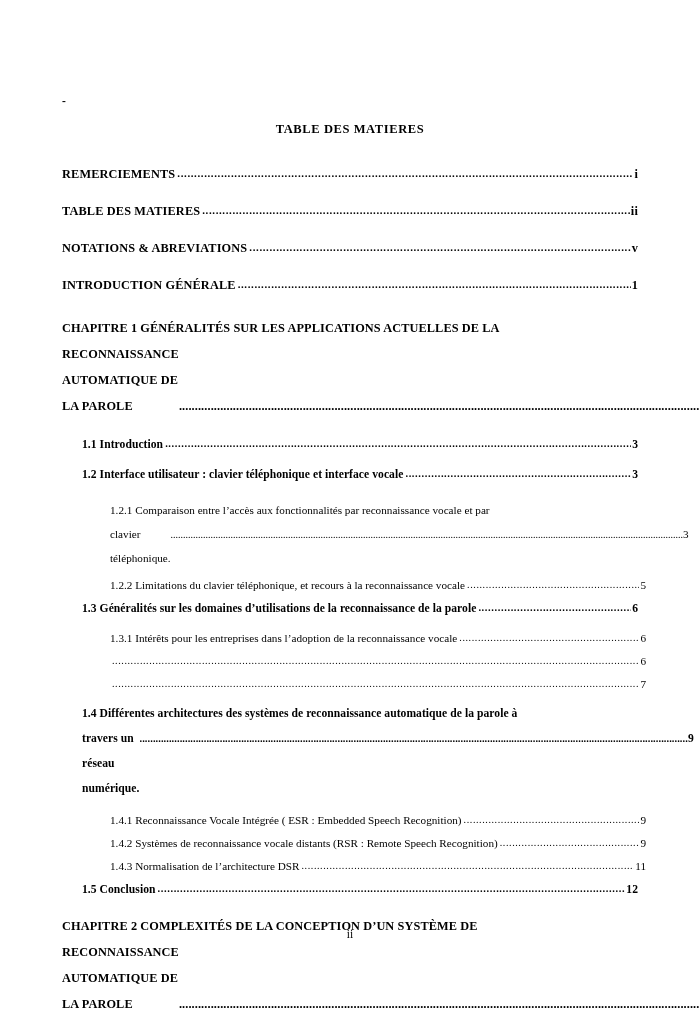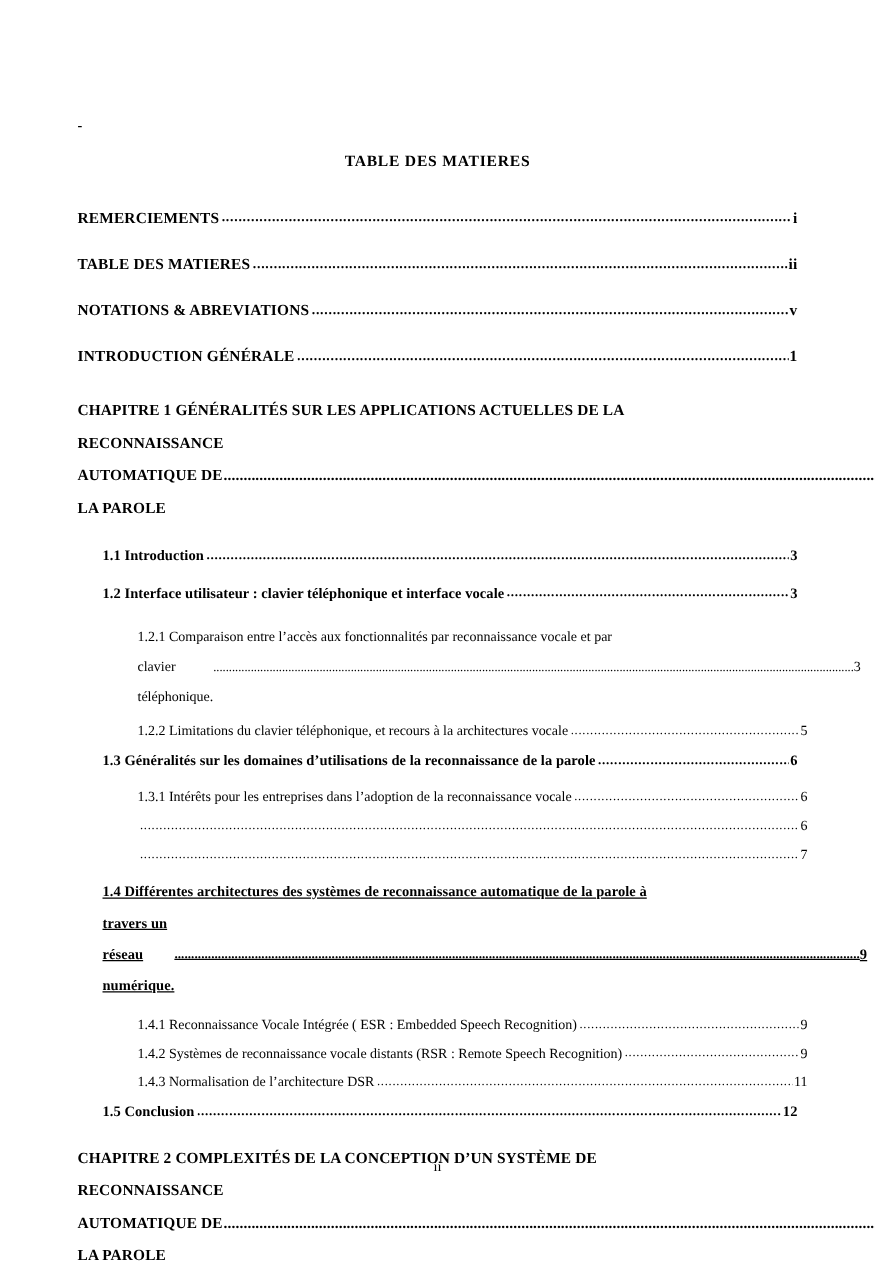--- a/index.html
+++ b/index.html
@@ -78,35 +78,35 @@
 
   
   .chapter {
     font-size: 12.3px;
     font-weight: 700;
     letter-spacing: 0.1px;
     margin-bottom: 19px;
     line-height: 26px;
   }
   .chapter .line1 { display: block; }
-  .chapter .line2 { display: flex; align-items: center; width: 100%; }
+  .chapter .line2 { display: flex; align-items: flex-end; width: 100%; }
 
   
   .lvl2 {
     font-size: 11.6px;
     font-weight: 700;
     letter-spacing: 0.05px;
     margin-left: 20px;
     margin-bottom: 17px;
     width: calc(100% - 20px);
   }
   .lvl2 .leader { font-size: 10.5px; }
-  .lvl2.multi { line-height: 25px; margin-bottom: 13px; text-decoration: underline; }
+  .lvl2.multi { line-height: 25px; margin-bottom: 13px; }
   .lvl2.multi .line1 { display: block; }
-  .lvl2.multi .line2 { display: flex; align-items: center; width: 100%; }
+  .lvl2.multi .line2 { display: flex; align-items: flex-start; width: 100%; }
 
   
   .lvl3 {
     font-size: 11.2px;
     font-weight: 400;
     margin-left: 48px;
     margin-bottom: 11px;
     width: calc(100% - 40px);
   }
   .lvl3 .leader { font-size: 10px; }
@@ -182,21 +182,21 @@
     <div class="lvl3 multi">
       <span class="line1">1.2.1 Comparaison entre l’accès aux fonctionnalités par reconnaissance vocale et par</span>
       <span class="line2">
         <span class="txt">clavier téléphonique.</span>
         <span class="leader">.............................................................................................................................................................................................................</span>
         <span class="pg">3</span>
       </span>
     </div>
 
     <div class="entry lvl3">
-      <span class="txt">1.2.2 Limitations du clavier téléphonique, et recours à la architectures vocale</span>
+      <span class="txt">1.2.2 Limitations du clavier téléphonique, et recours à la reconnaissance vocale</span>
       <span class="leader">.............................................................................................................................................................................................................</span>
       <span class="pg">5</span>
     </div>
 
     <div class="entry lvl2">
       <span class="txt">1.3 Généralités sur les domaines d’utilisations de la reconnaissance de la parole</span>
       <span class="leader">.............................................................................................................................................................................................................</span>
       <span class="pg">6</span>
     </div>
 

